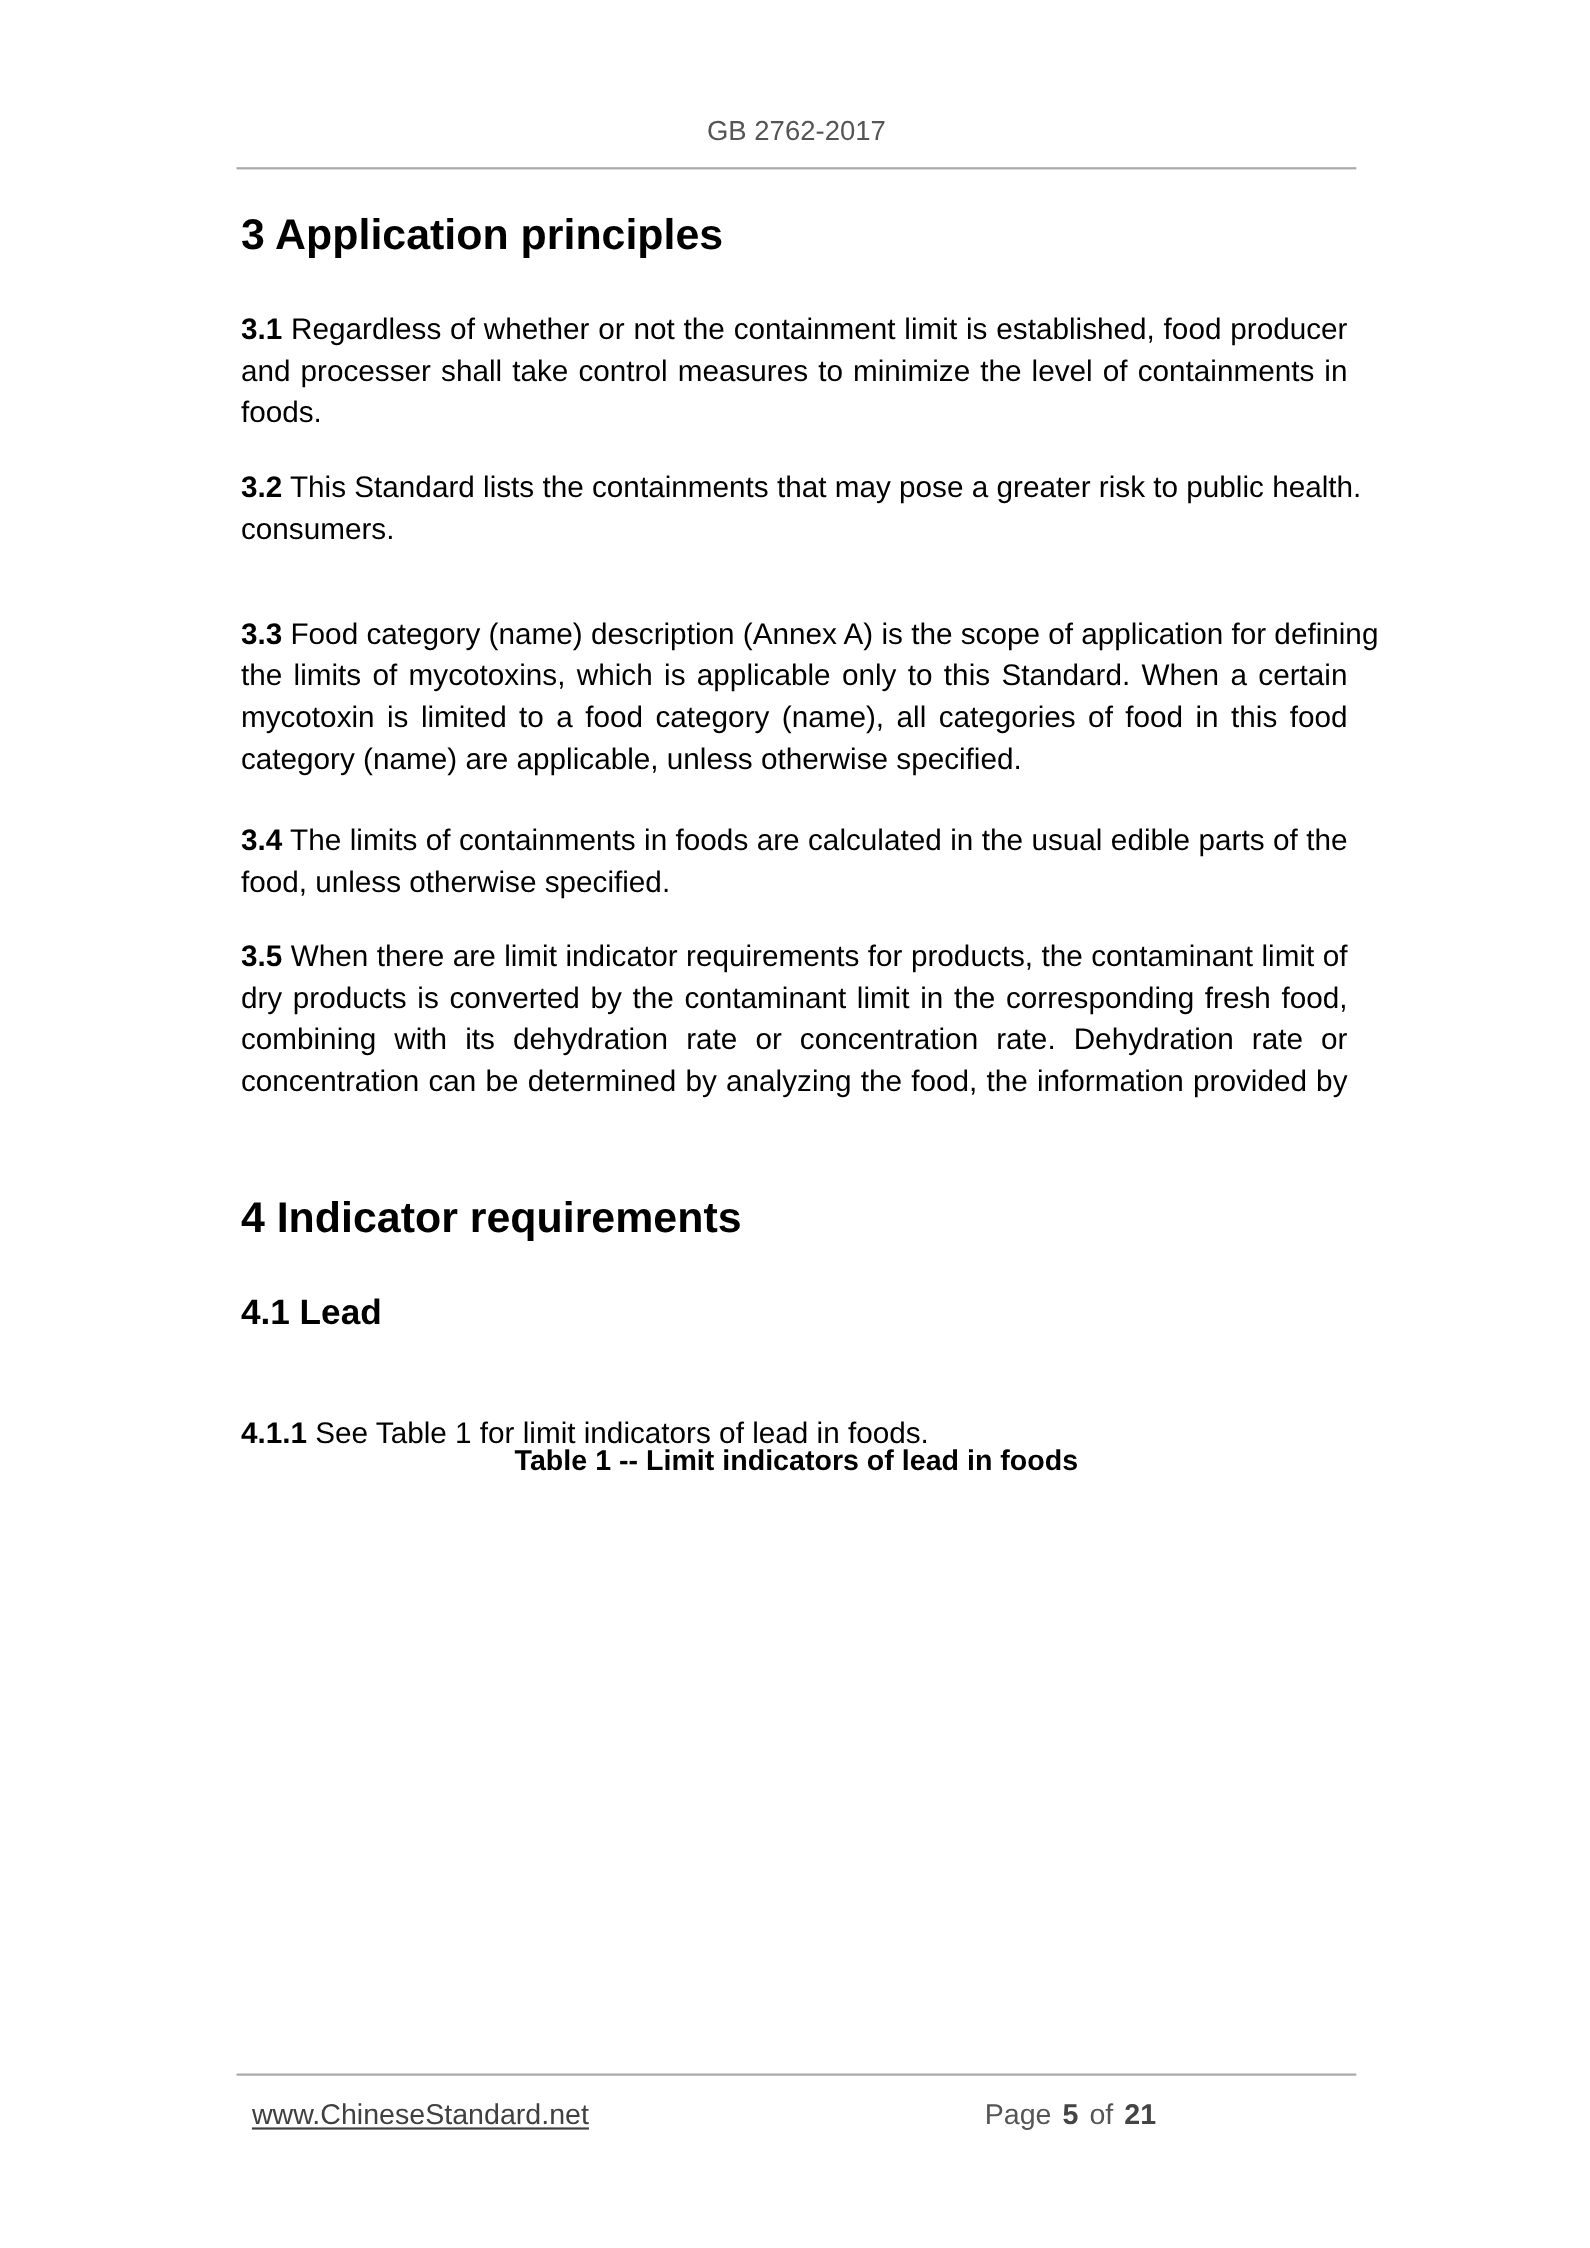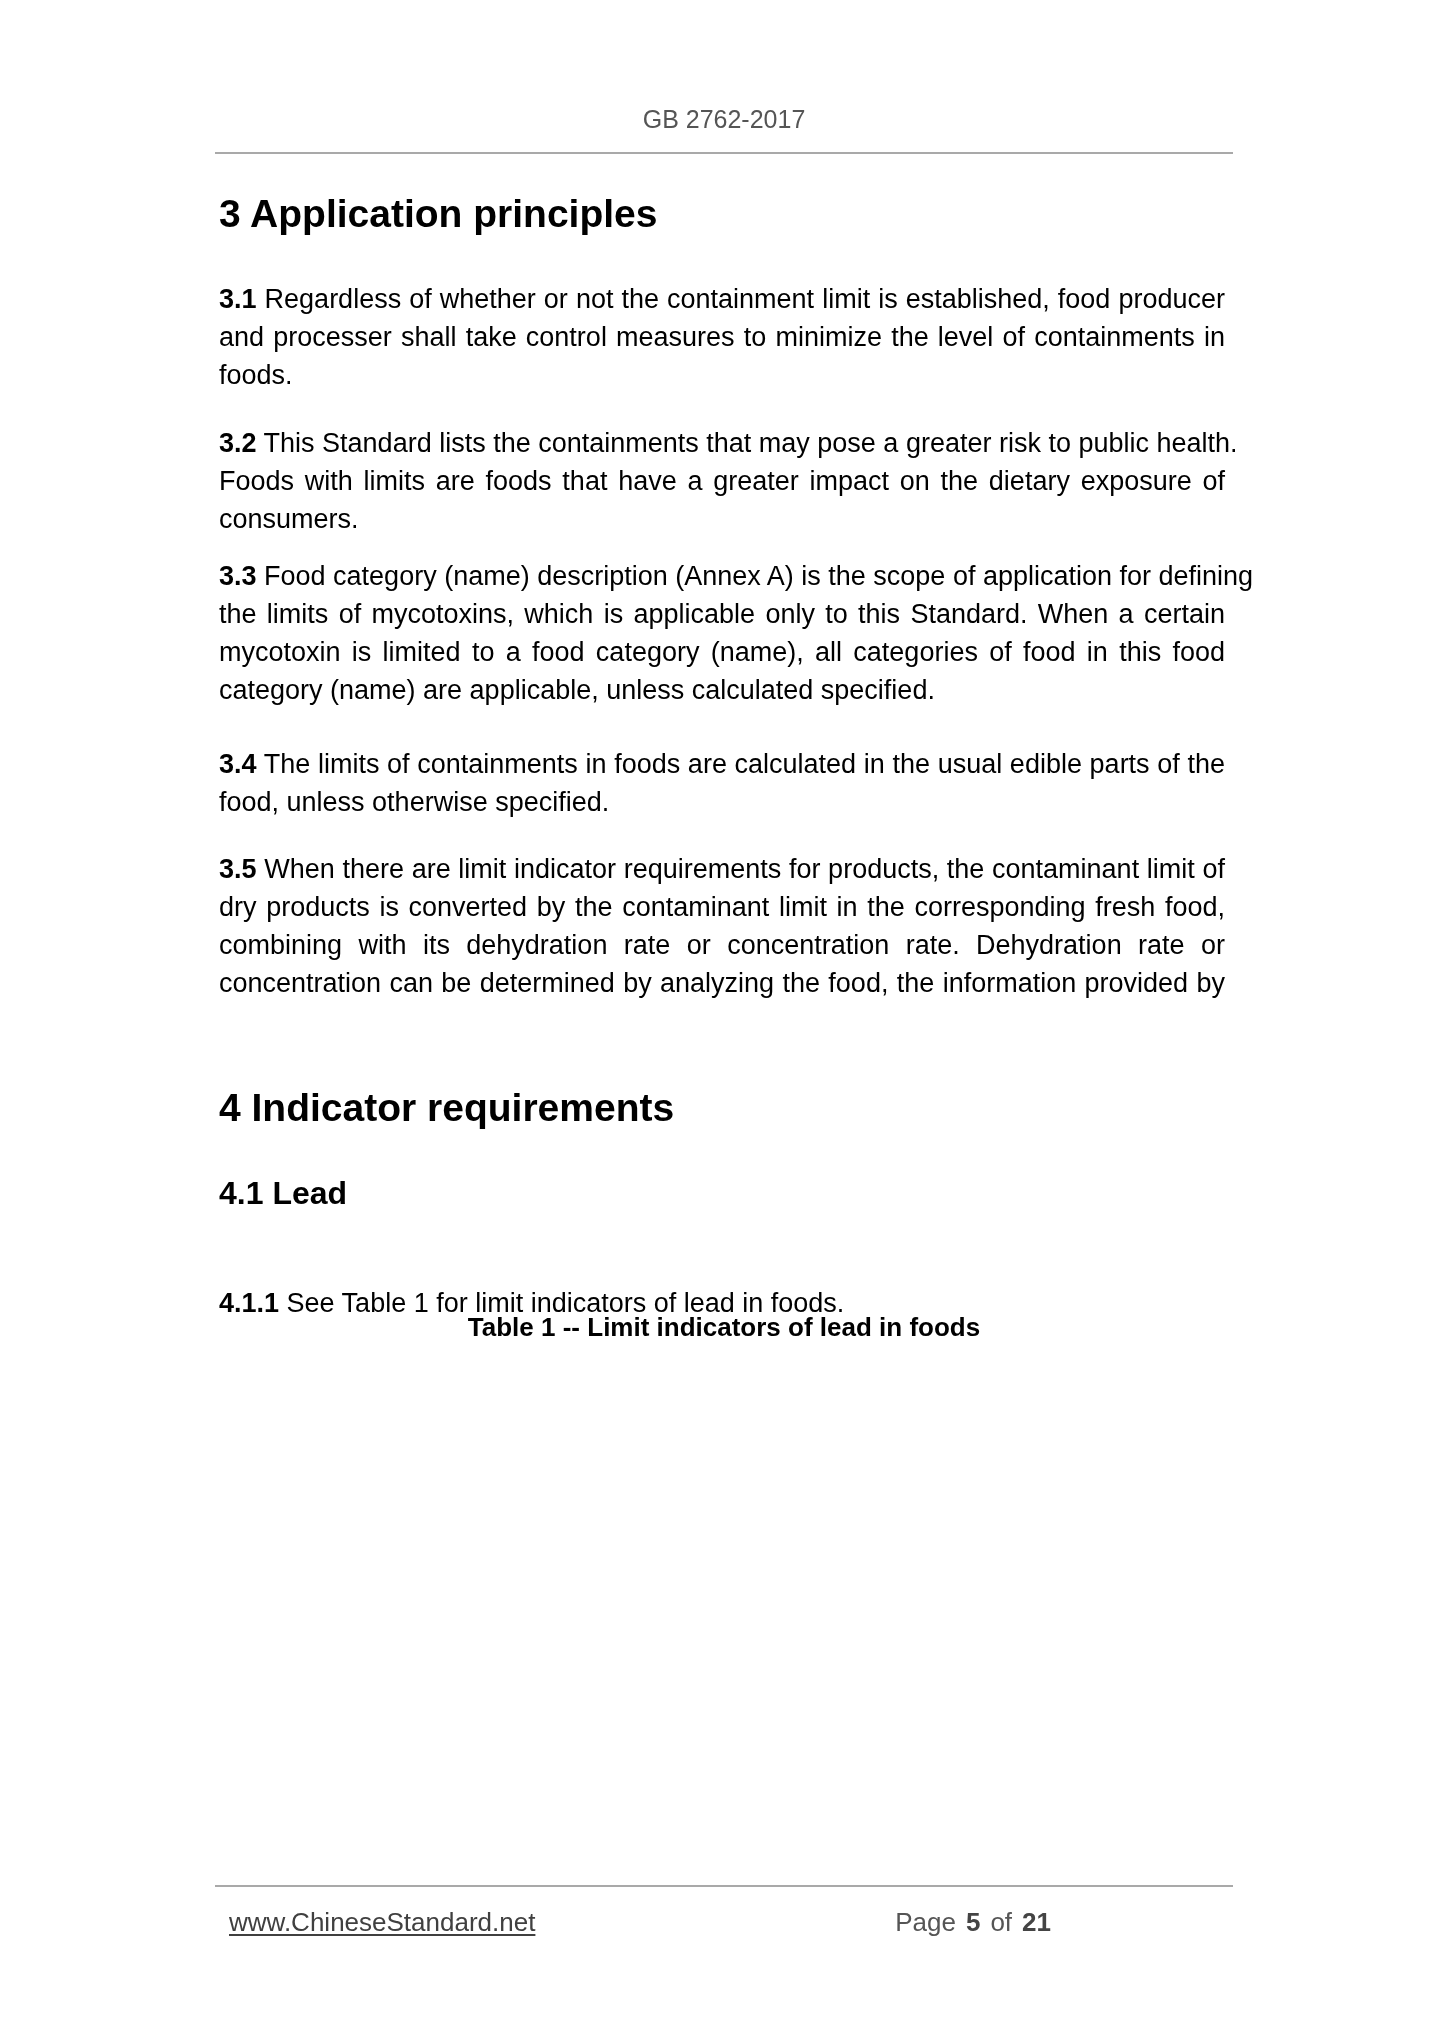--- a/index.html
+++ b/index.html
@@ -135,29 +135,28 @@
   <div class="h1" style="top:190px;">3 Application principles</div>
 
   <div class="para" style="top:280px;">
     <span class="line"><span class="num">3.1</span><span> Regardless of whether or not the containment limit is established, food producer</span></span>
     <span class="line">and processer shall take control measures to minimize the level of containments in</span>
     <span class="line last">foods.</span>
   </div>
 
   <div class="para" style="top:424px;">
     <span class="line"><span class="num">3.2</span><span> This Standard lists the containments that may pose a greater risk to public health.</span></span>
-    <span class="line">Foods with limits are foods that have a greater impact on the dietary exposure of</span>
     <span class="line last">consumers.</span>
   </div>
 
   <div class="para" style="top:557px;">
     <span class="line"><span class="num">3.3</span><span> Food category (name) description (Annex A) is the scope of application for defining</span></span>
     <span class="line">the limits of mycotoxins, which is applicable only to this Standard. When a certain</span>
     <span class="line">mycotoxin is limited to a food category (name), all categories of food in this food</span>
-    <span class="line last">category (name) are applicable, unless calculated specified.</span>
+    <span class="line last">category (name) are applicable, unless otherwise specified.</span>
   </div>
 
   <div class="para" style="top:745px;">
     <span class="line"><span class="num">3.4</span><span> The limits of containments in foods are calculated in the usual edible parts of the</span></span>
     <span class="line last">food, unless otherwise specified.</span>
   </div>
 
   <div class="para" style="top:850px;">
     <span class="line"><span class="num">3.5</span><span> When there are limit indicator requirements for products, the contaminant limit of</span></span>
     <span class="line">dry products is converted by the contaminant limit in the corresponding fresh food,</span>

